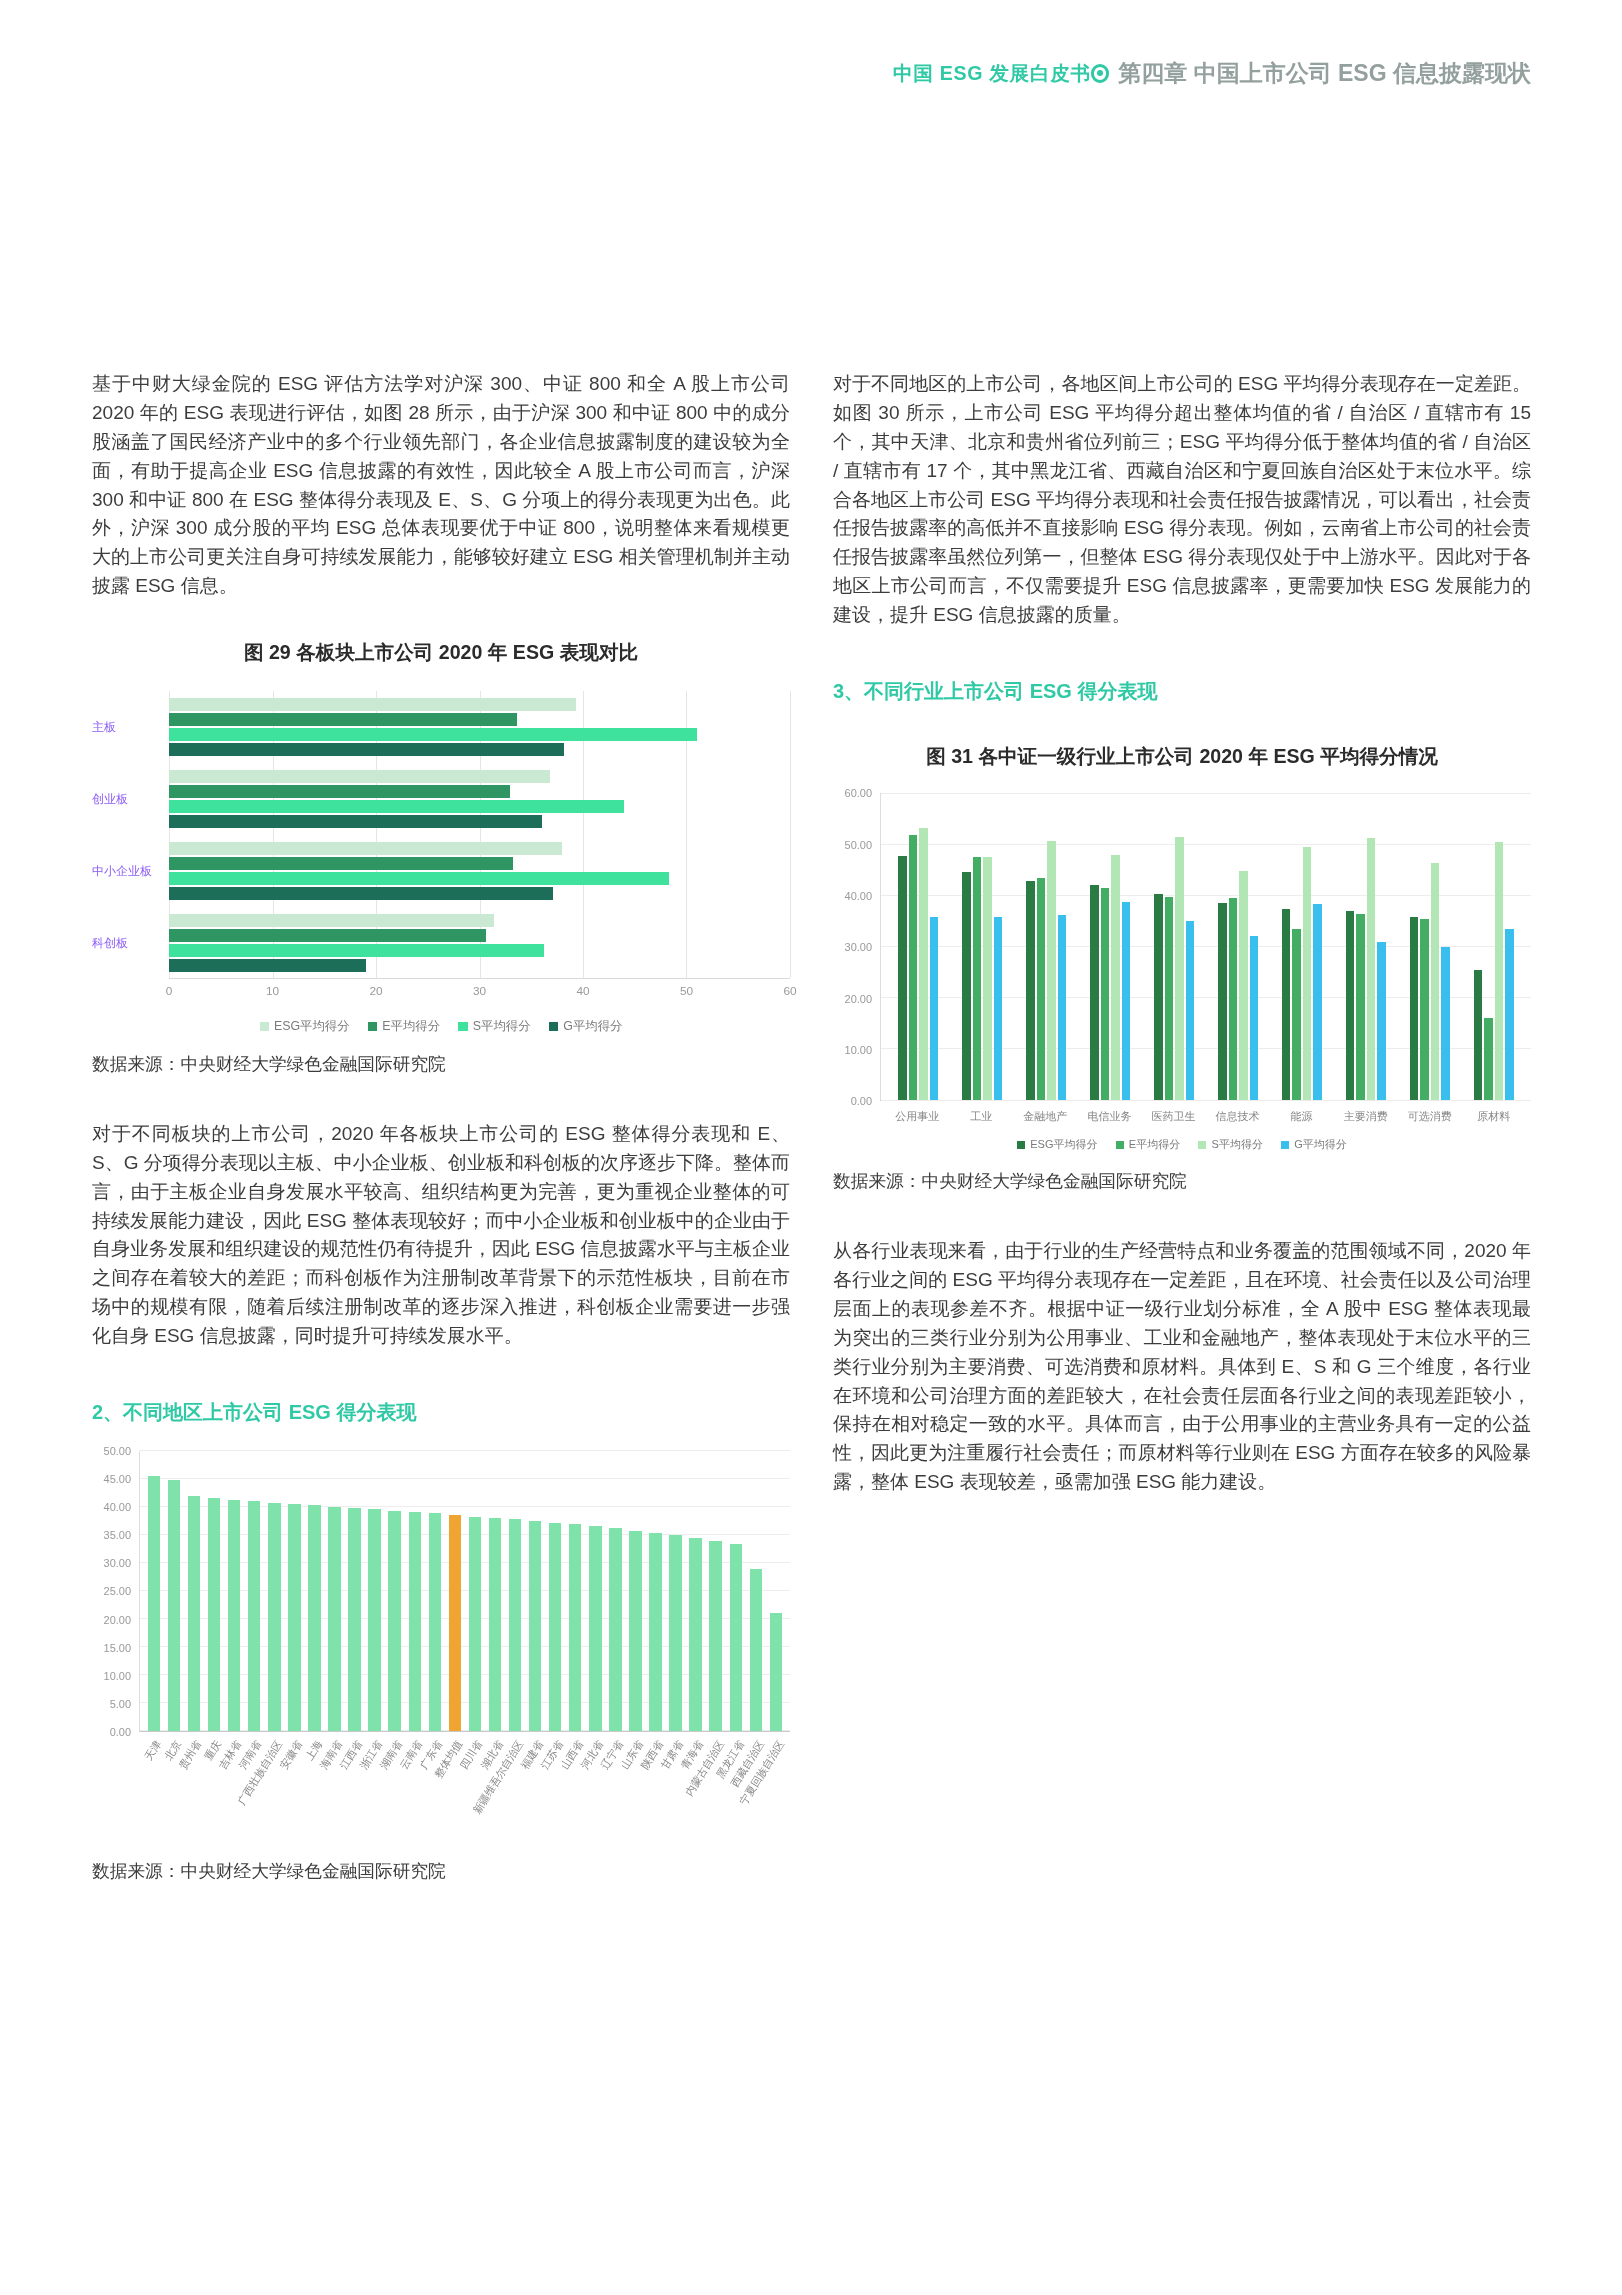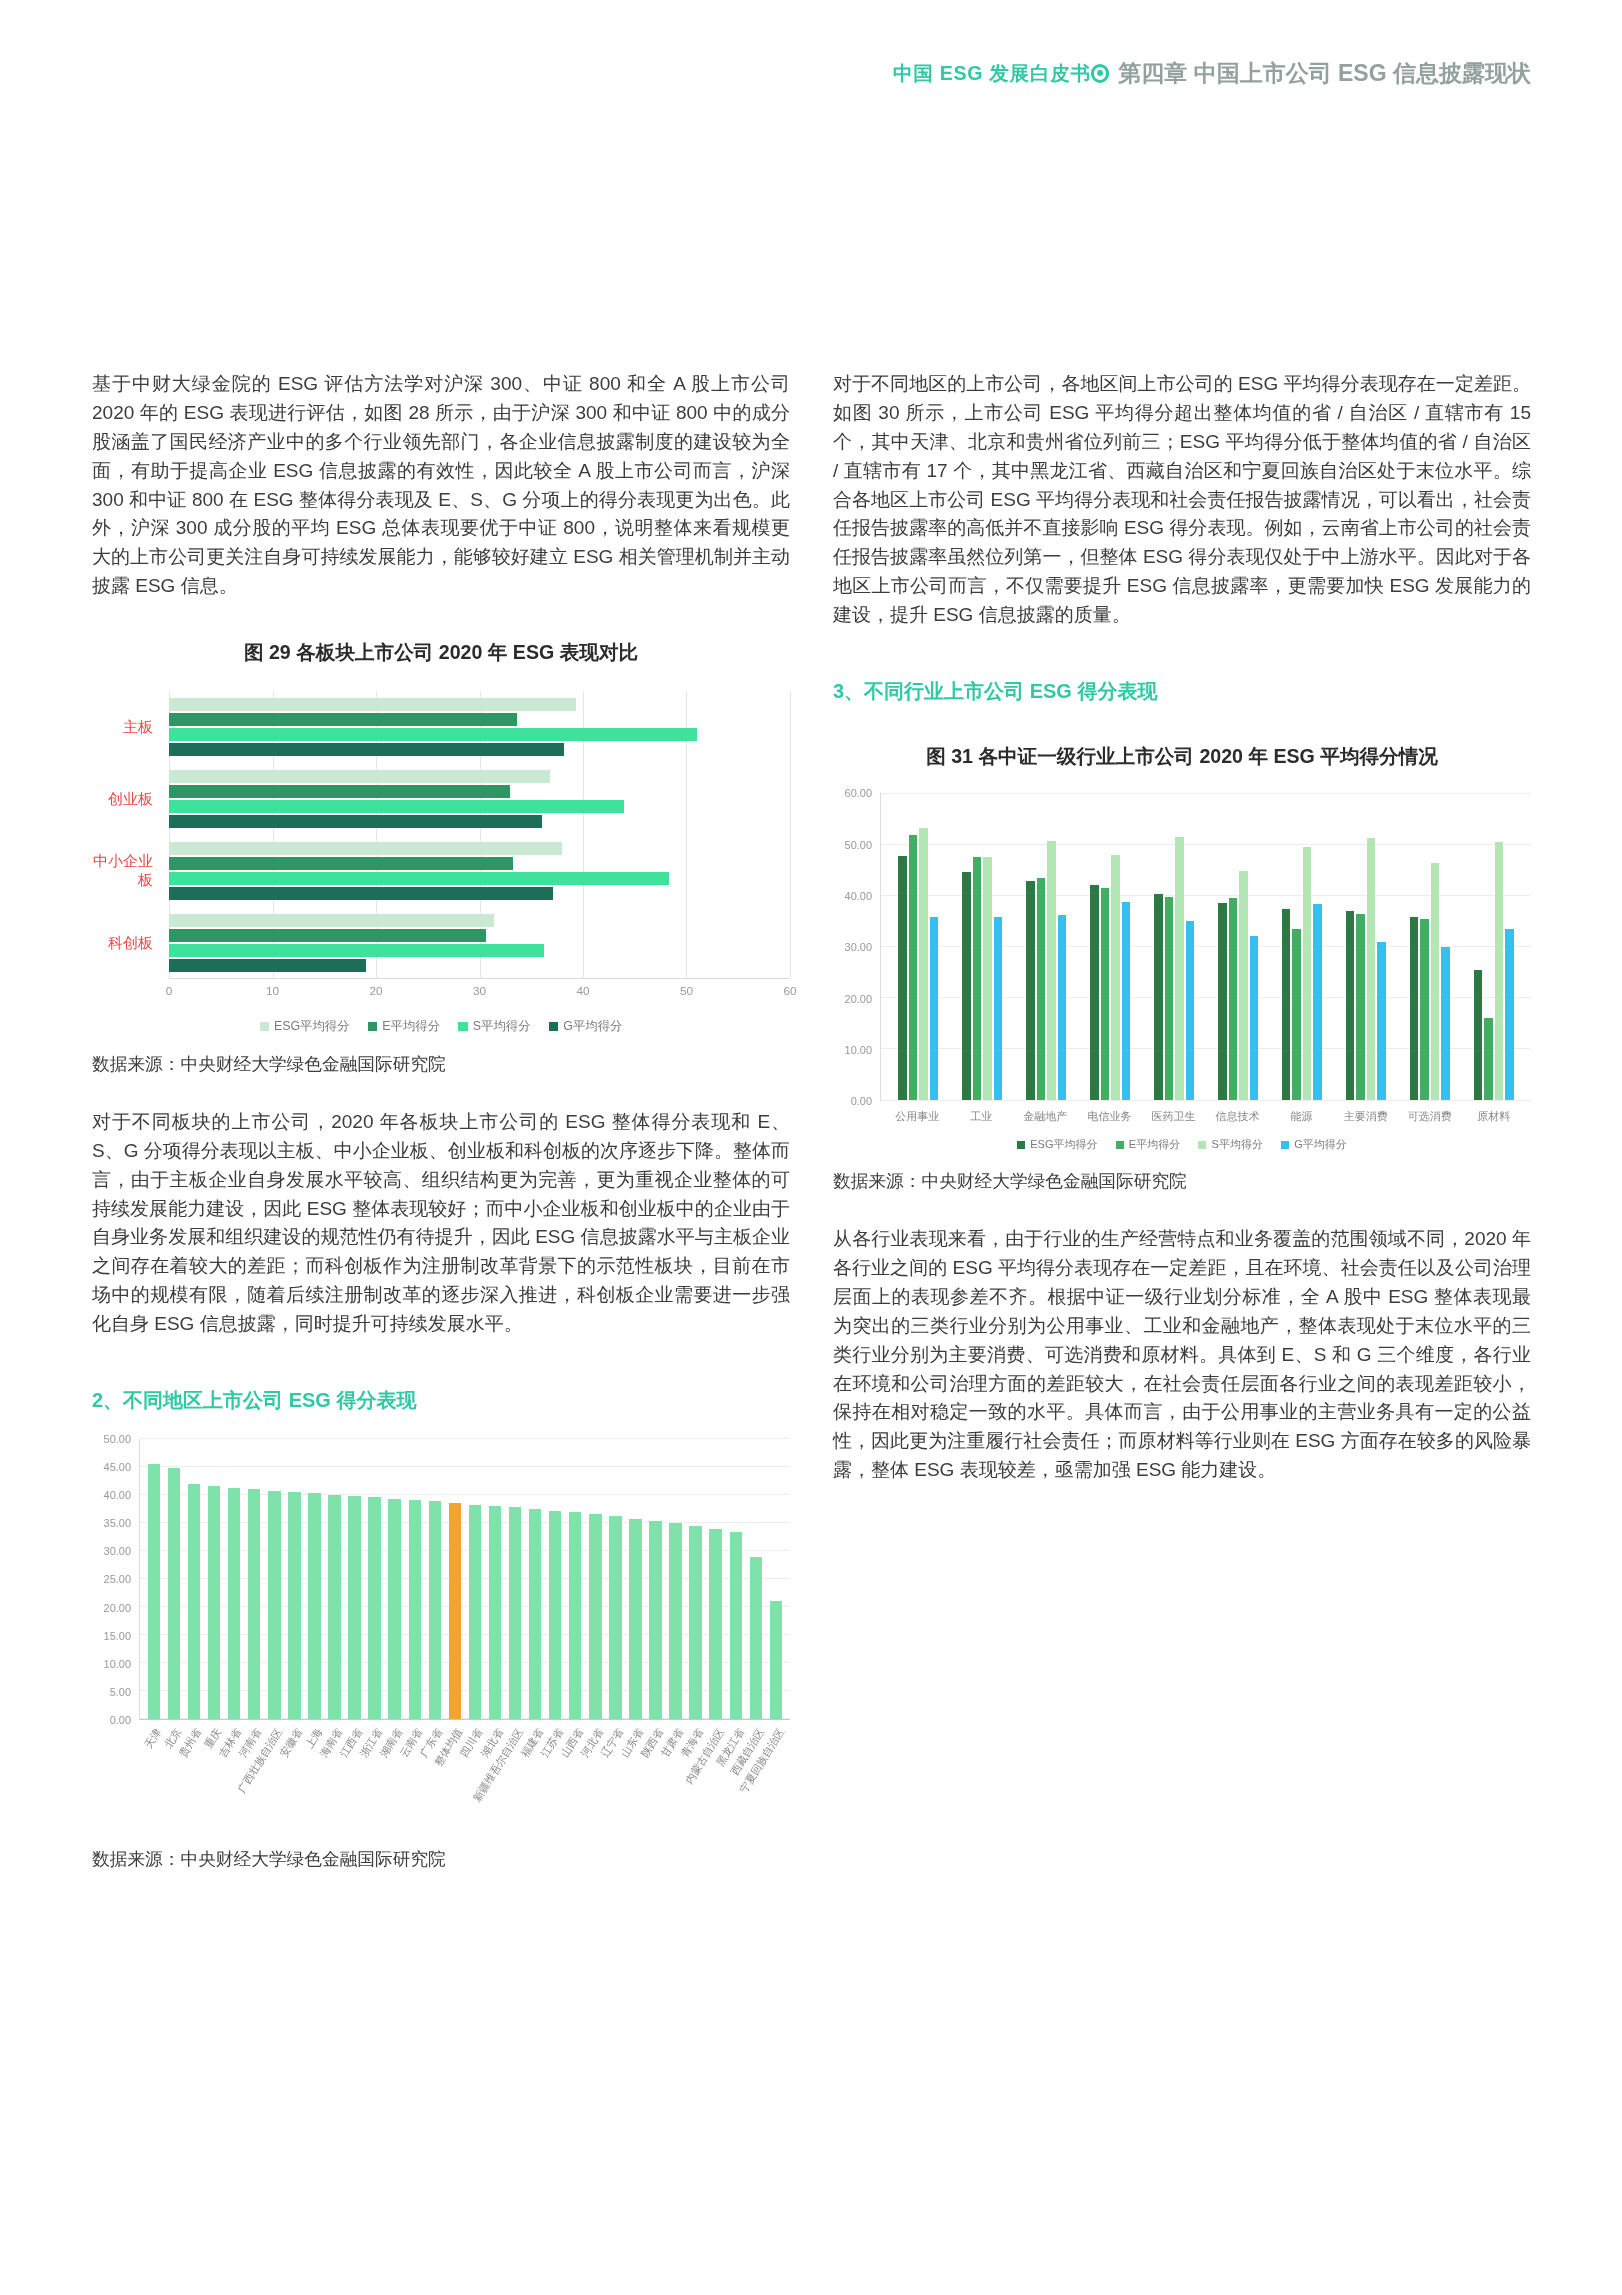--- a/index.html
+++ b/index.html
@@ -11,38 +11,38 @@
   .hdr { display:flex; justify-content:flex-end; align-items:center; }
   .hdr-left { color:#2fc9a5; font-size:19.6px; font-weight:bold; letter-spacing:0.7px; }
   .hdr-right { display:flex; align-items:center; gap:9.2px; font-size:23px; color:#93a09e; font-weight:bold; }
   .hdr-dot { width:18.3px; height:18.3px; border-radius:50%; border:3.9px solid #2fc9a5; position:relative; display:inline-block; }
   .hdr-dot::after { content:""; position:absolute; left:50%; top:50%; width:5.9px; height:5.9px; background:#2fc9a5; border-radius:50%; transform:translate(-50%,-50%); }
 
   
   .columns { display:flex; gap:43px; margin-top:281px; }
   .col { flex:1; min-width:0; }
   .para { font-size:19px; line-height:1.52; text-align:justify; color:#3c3c3c; }
-  .para-gap { margin-top:32px; }
+  .para-gap { margin-top:44px; }
   .section-heading { color:#2fc9a5; font-size:20px; font-weight:bold; margin-top:48px; }
   .fig-title { text-align:center; font-weight:bold; font-size:19.6px; color:#2b2b2b; margin-top:37px; line-height:1.5; }
   .source { font-size:17.7px; color:#3c3c3c; margin-top:17px; }
 
   
   .legend { display:flex; justify-content:center; gap:18.3px; margin-top:13px; }
   .lg-item { display:inline-flex; align-items:center; gap:5.2px; font-size:12.4px; color:#7a7a7a; }
   .lg-sw { width:9.2px; height:9.2px; display:inline-block; }
   .legend-sm .lg-item { font-size:11px; }
   .legend-sm .lg-sw { width:7.9px; height:7.9px; }
 
   
   .h-chart { margin-top:23.6px; }
   .h-plot { position:relative; margin-left:77px; height:288px; border-bottom:0.7px solid #d9d9d9; }
   .grid-v { position:absolute; top:0; bottom:0; width:0.7px; background:#e5e5e5; }
   .h-row { position:relative; height:72px; display:flex; flex-direction:column; justify-content:center; gap:1.3px; z-index:1; }
-  .h-rowlabel { position:absolute; left:-77px; width:69px; text-align:right; top:50%; transform:translateY(-50%); font-size:15px; color:#ef4444; padding-right:7.9px; }
+  .h-rowlabel { position:absolute; left:-77px; width:69px; text-align:left; top:50%; transform:translateY(-50%); font-size:12px; color:#8b5cf6; padding-right:7.9px; }
   .h-bar { height:13.7px; }
   .h-xaxis { position:relative; margin-left:77px; height:26px; }
   .h-xtick { position:absolute; top:5.2px; transform:translateX(-50%); font-size:11.8px; color:#999; }
 
   
   .v-chart { margin-top:25px; display:flex; }
   .v-yaxis { position:relative; width:47px; height:281px; flex:0 0 47px; }
   .ylab { position:absolute; right:7.9px; transform:translateY(50%); font-size:11px; color:#999; white-space:nowrap; }
   .v-main { flex:1; min-width:0; }
   .v-plot { position:relative; height:281px; border-left:0.7px solid #ddd; border-bottom:0.7px solid #c9c9c9; }

